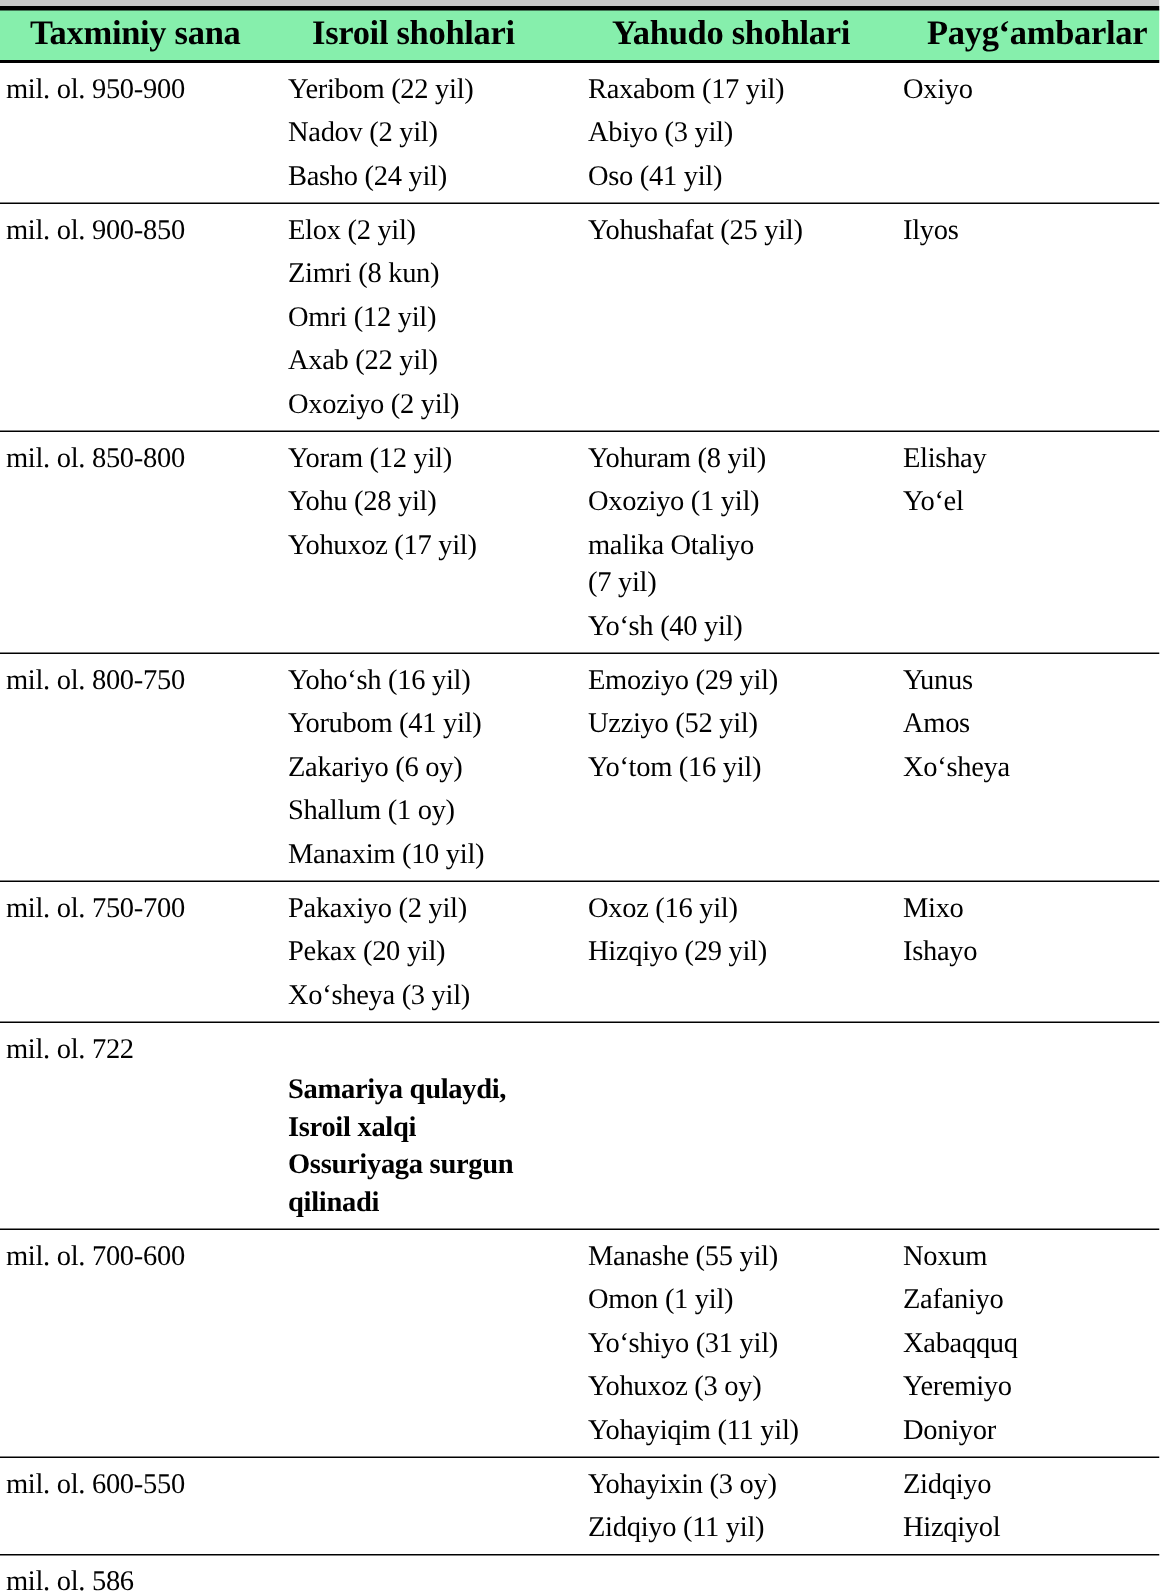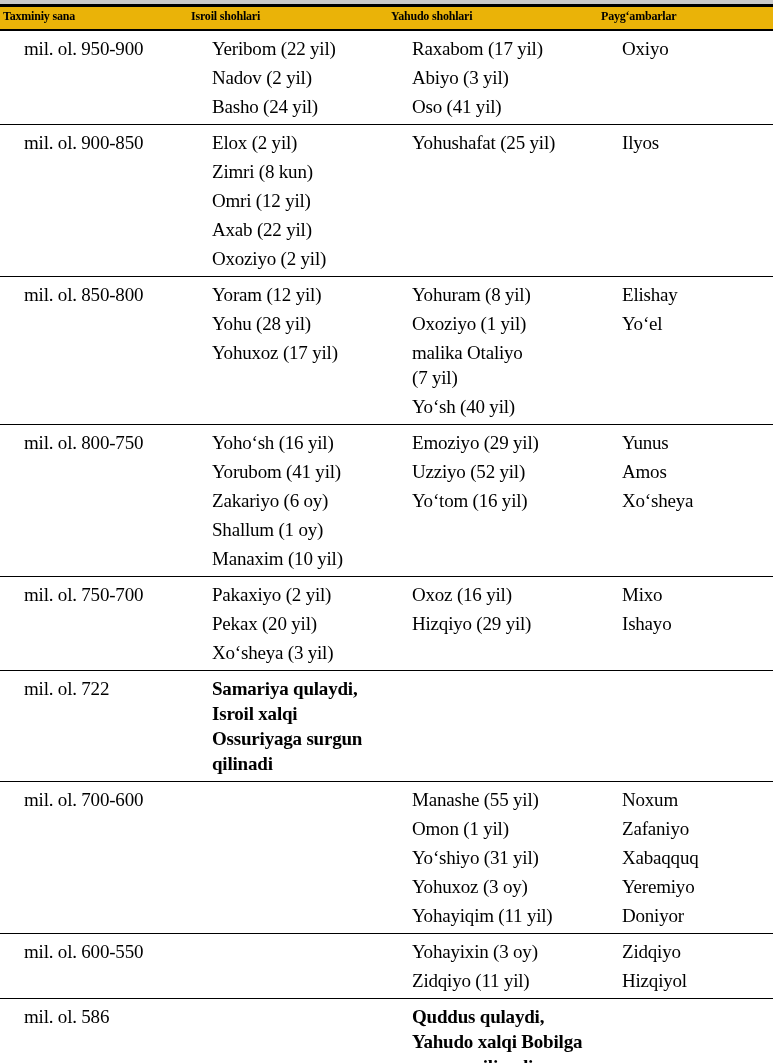--- a/index.html
+++ b/index.html
@@ -23,46 +23,47 @@
     width: 773px;
     border-collapse: collapse;
     table-layout: fixed;
   }
   col.c-date    { width: 188px; }
   col.c-israel  { width: 200px; }
   col.c-judah   { width: 210px; }
   col.c-prophet { width: 175px; }
 
   thead th {
-    background: #eab308;
+    background: #86efac;
     border-top: 3px solid #000000;
     border-bottom: 2px solid #000000;
     text-align: left;
     vertical-align: middle;
     font-weight: bold;
-    font-size: 12px;
-    padding: 2px 4px 5px 3px;
+    font-size: 23px;
+    padding: 2px 4px 5px 20px;
     letter-spacing: -0.2px;
   }
   tbody td {
     vertical-align: top;
-    padding: 5px 8px 1px 24px;
+    padding: 5px 8px 1px 4px;
     border-bottom: 1.5px solid #000000;
   }
   tbody tr:last-child td {
     border-bottom: none;
   }
   .entry {
     line-height: 25px;
     margin-bottom: 4px;
     white-space: pre-line;
     letter-spacing: -0.2px;
   }
   td.bold .entry {
     font-weight: bold;
+    margin-top: 27px;
   }
 </style>
 </head>
 <body>
 
 <div class="top-strip"></div>
 
 <table class="kings-table">
   <colgroup>
     <col class="c-date">

